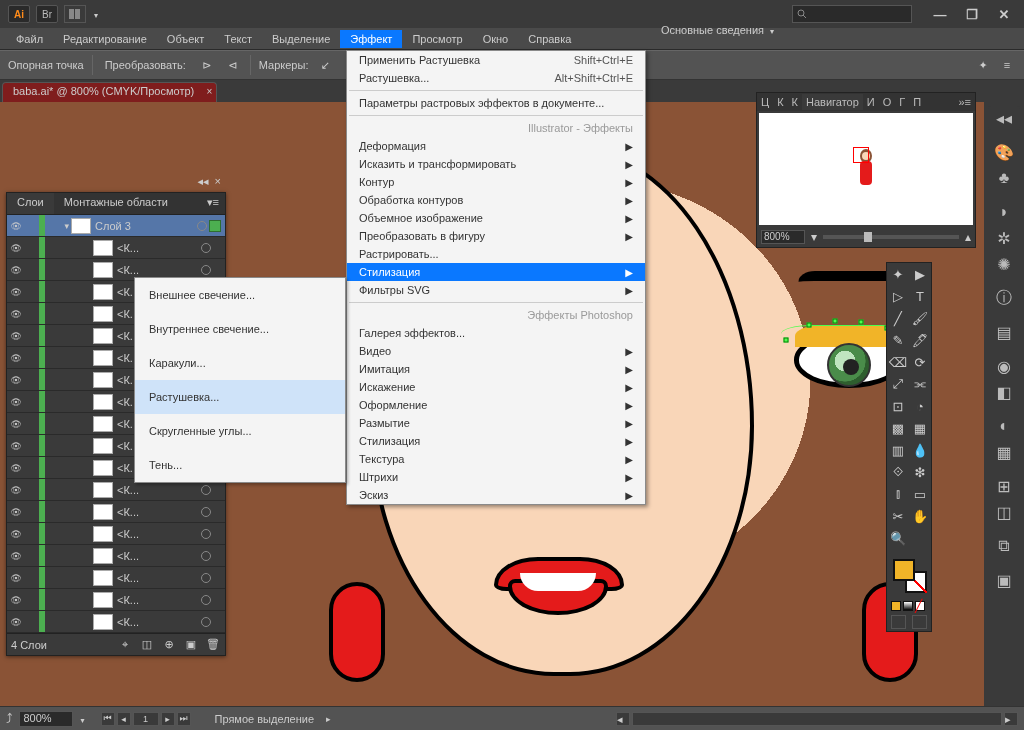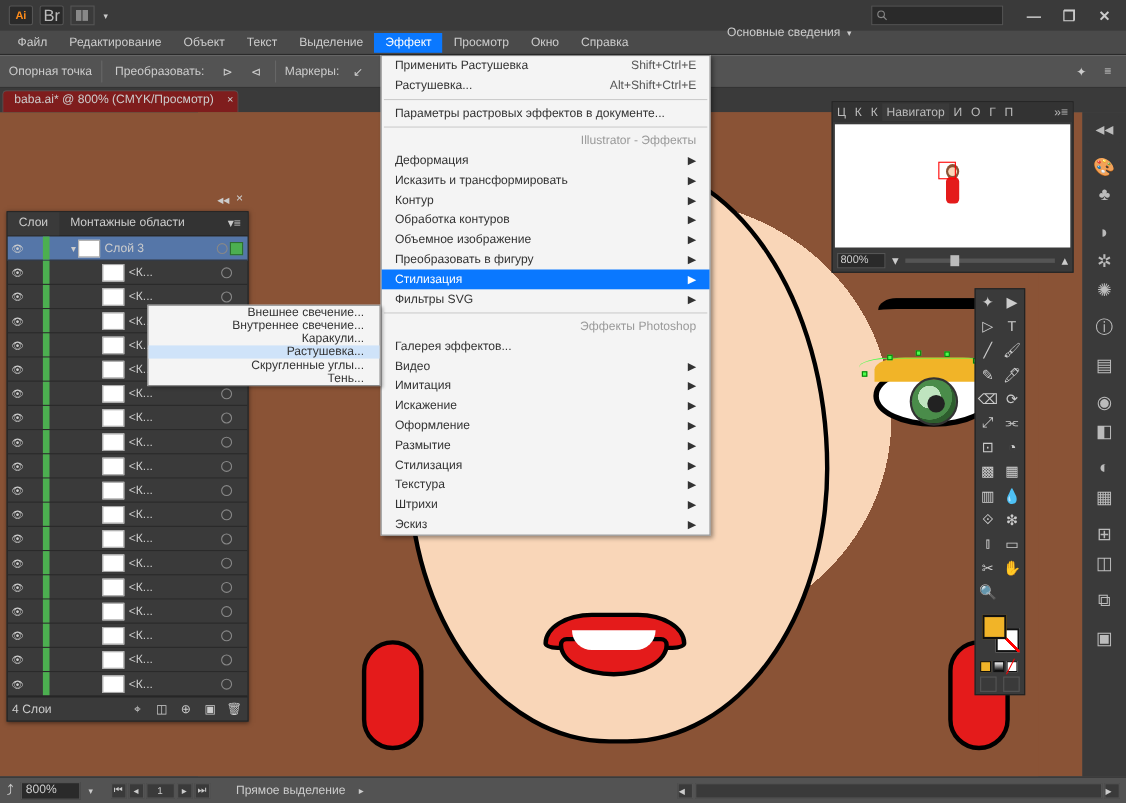--- a/index.html
+++ b/index.html
@@ -1,21 +1,21 @@
 <!DOCTYPE html>
 <html><head>
 <meta charset="utf-8">
 <style>
 * { margin: 0; padding: 0; box-sizing: border-box; font-family: "Segoe UI", Tahoma, sans-serif; font-size: 11px; }
 body { width: 1024px; height: 730px; background: #4a4a4a; overflow: hidden; position: relative; color: #ccc; }
 
 
 .titlebar { height: 28px; background: #3a3a3a; display: flex; align-items: center; padding: 0 8px; }
 .titlebar .ai-badge { width: 22px; height: 18px; background: #2a2a2a; border: 1px solid #555; display: flex; align-items: center; justify-content: center; color: #ff8c1a; font-weight: bold; font-size: 10px; border-radius: 2px; margin-right: 6px; }
-.titlebar .br-badge { width: 22px; height: 18px; background: #2a2a2a; border: 1px solid #555; display: flex; align-items: center; justify-content: center; color: #bbb; font-size: 15px; border-radius: 2px; margin-right: 6px; }
+.titlebar .br-badge { width: 22px; height: 18px; background: #2a2a2a; border: 1px solid #555; display: flex; align-items: center; justify-content: center; color: #bbb; font-size: 10px; border-radius: 2px; margin-right: 6px; }
 .titlebar .tb-icon { width: 22px; height: 18px; border: 1px solid #555; margin-right: 6px; display:flex;align-items:center;justify-content:center; }
 .titlebar .workspace { margin-left: auto; display:flex; align-items:center; gap:4px; padding: 2px 8px; cursor:default;margin-top:32px;}
 .titlebar .search { width: 120px; height: 18px; background:#2a2a2a; border:1px solid #555; margin-left: 10px; display:flex;align-items:center; padding:0 4px;}
 .titlebar .win-controls { display:flex; gap:16px; margin-left:20px; margin-right:4px;}
 .titlebar .win-btn { width: 16px; height: 14px; display:flex;align-items:center;justify-content:center; color:#ccc; font-size:13px; font-weight:bold;}
 
 
 .menubar { height: 22px; background: #4a4a4a; border-bottom:1px solid #2a2a2a; display:flex; align-items:center; padding:0 6px;}
 .menubar .mitem { padding: 3px 10px; cursor:default; }
 .menubar .mitem.open { background:#0a78ff; color:#fff;}
@@ -65,21 +65,21 @@
 .layers-panel .lname { flex:1; color:#ccc; white-space:nowrap;}
 .layers-panel .target { width:14px; display:flex;align-items:center;justify-content:center;}
 .layers-panel .layer-row.sel { background:#5576a8;}
 .layers-panel .selmark { width:12px; height:12px; background:#4caf50; margin-right:4px; border:1px solid #2d6e30;}
 .layers-panel .footer { height:22px; border-top:1px solid #222; display:flex; align-items:center; padding:0 4px; gap:6px;}
 .layers-panel .footer .cnt { flex:1;}
 .layers-panel .footer .fi { width:16px;height:16px;display:flex;align-items:center;justify-content:center;}
 
 
 .submenu { position:absolute; left:134px; top:277px; width:212px; background:#f4f4f4; border:1px solid #8a8a8a; box-shadow:2px 2px 3px rgba(0,0,0,.3); color:#333;}
-.submenu .sitem { padding:0 14px; cursor:default;text-align:right;}
+.submenu .sitem { padding:11px 14px; cursor:default;}
 .submenu .sitem:hover, .submenu .sitem.hl { background:#cfe3f9;}
 
 
 .dropdown { position:absolute; left:346px; top:50px; width:300px; background:#f4f4f4; border:1px solid #8a8a8a; box-shadow:2px 2px 4px rgba(0,0,0,.4); color:#333;}
 .dropdown .ditem { display:flex; align-items:center; padding:3px 12px; position:relative;}
 .dropdown .ditem .shortcut { margin-left:auto; color:#555;}
 .dropdown .ditem.hl { background:#0a78ff; color:#fff;}
 .dropdown .ditem .arrow { margin-left:auto; font-size:10px;}
 .dropdown .dsep { height:1px; background:#ccc; margin:3px 2px;}
 .dropdown .dheader { color:#9a9a9a; padding:3px 12px;text-align:right;}
@@ -657,20 +657,23 @@
         <span class="arrow">▶</span>
       </div>
       <div class="ditem">
         <span>Объемное изображение</span>
         <span class="arrow">▶</span>
       </div>
       <div class="ditem">
         <span>Преобразовать в фигуру</span>
         <span class="arrow">▶</span>
       </div>
+      <div class="ditem">
+        <span>Растрировать...</span>
+      </div>
       <div class="ditem hl">
         <span>Стилизация</span>
         <span class="arrow">▶</span>
       </div>
       <div class="ditem">
         <span>Фильтры SVG</span>
         <span class="arrow">▶</span>
       </div>
     </div>
   <div class="dsep"></div>

